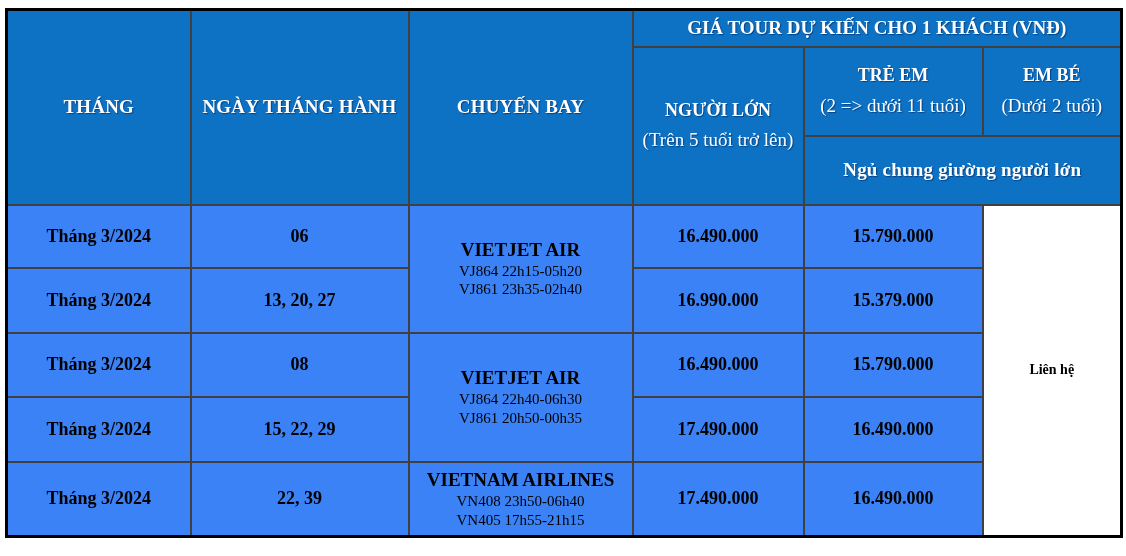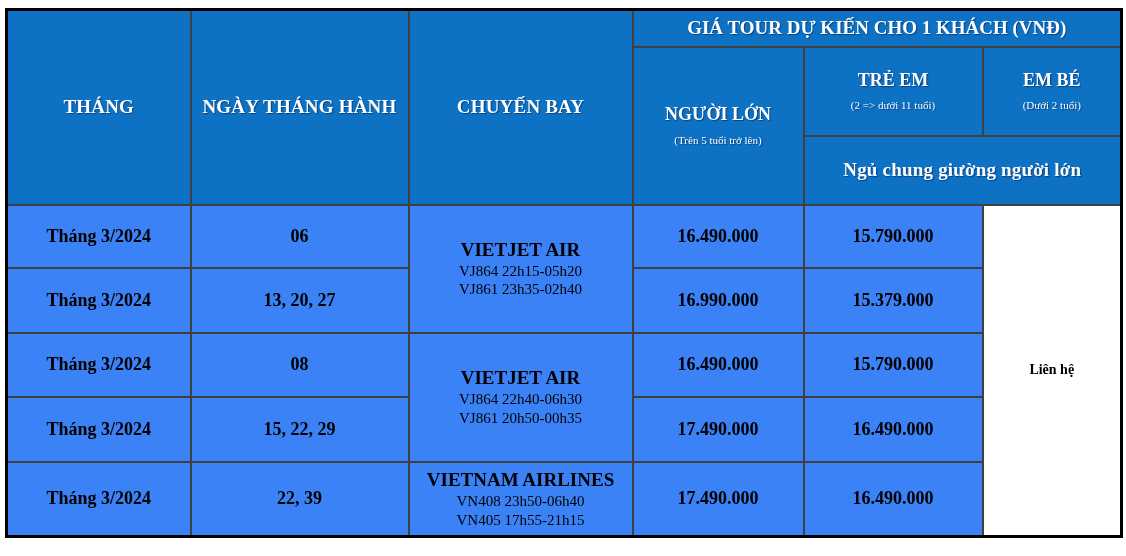--- a/index.html
+++ b/index.html
@@ -44,21 +44,21 @@
   .h-main {
     font-size: 19px;
     letter-spacing: 0.2px;
   }
   .h-top {
     font-size: 19px;
   }
   .h-sub {
     display: block;
     font-weight: normal;
-    font-size: 11px;
+    font-size: 19px;
     line-height: 1.18;
     margin-top: 8px;
   }
   .h-title {
     display: block;
     font-size: 18px;
     line-height: 1.2;
   }
   td.body-cell {
     background: #3b82f6;

